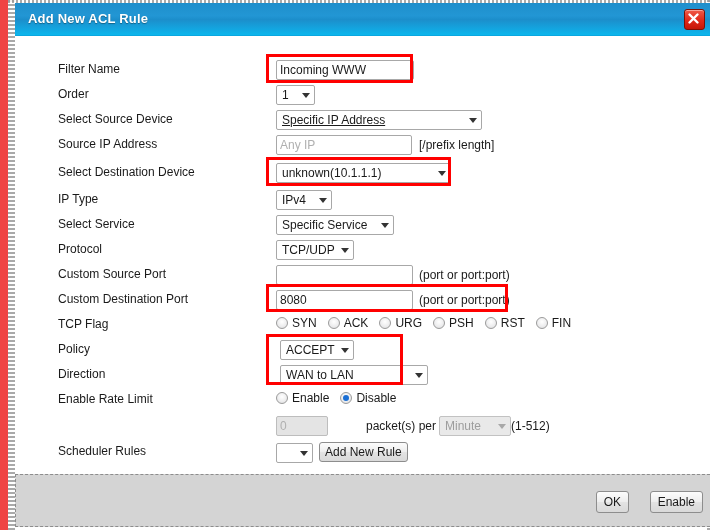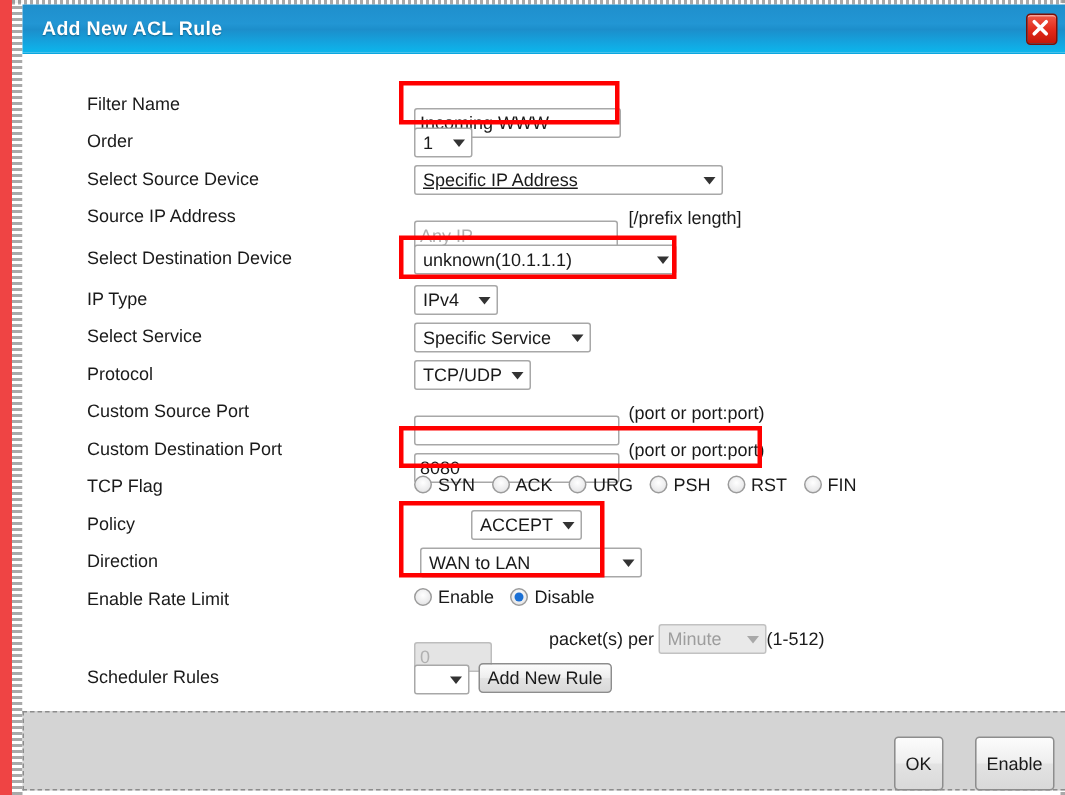--- a/index.html
+++ b/index.html
@@ -132,21 +132,20 @@
     box-sizing: border-box;
     height: 20px;
     padding: 1px 3px;
     font-family: "Liberation Sans", sans-serif;
     font-size: 12px;
     color: #1a1a1a;
     border: 1px solid #a8a8a8;
     border-radius: 2px;
     background: #ffffff;
     outline: none;
-    margin-top: 12px;
   }
   input.txt::placeholder { color: #b0b0b0; }
   input.txt:disabled {
     background: #e4e4e4;
     color: #9a9a9a;
     border-color: #bdbdbd;
   }
   .w-filter { width: 138px; }
   .w-ip     { width: 136px; }
   .w-port   { width: 137px; }
@@ -273,21 +272,21 @@
     top: 474px;
     width: 700px;
     height: 53px;
     box-sizing: border-box;
     background: #d4d4d4;
     border: 1px dashed #8c8c8c;
   }
   .footer .btn {
     position: absolute;
     top: 16px;
-    height: 36px;
+    height: 22px;
     min-width: 28px;
     padding: 0 7px;
     font-size: 12px;
   }
   .btn-ok { right: 85px; }
   .btn-cancel { right: 11px; }
 </style>
 </head>
 <body>
 
@@ -424,21 +423,21 @@
         </label>
         <label class="radio-item">
           <span class="radio"></span>
           <span class="radio-label">FIN</span>
         </label>
       </div>
     </div>
 
     <div class="row" style="top:302px;">
       <div class="label">Policy</div>
-      <div class="ctl" style="left:265px;margin-left:34px;">
+      <div class="ctl" style="left:265px;">
         <div class="sel s-policy">
           <span class="sel-txt">ACCEPT</span>
           <span class="arrow"></span>
         </div>
       </div>
     </div>
 
     <div class="row" style="top:327px;">
       <div class="label">Direction</div>
       <div class="ctl" style="left:265px;">

